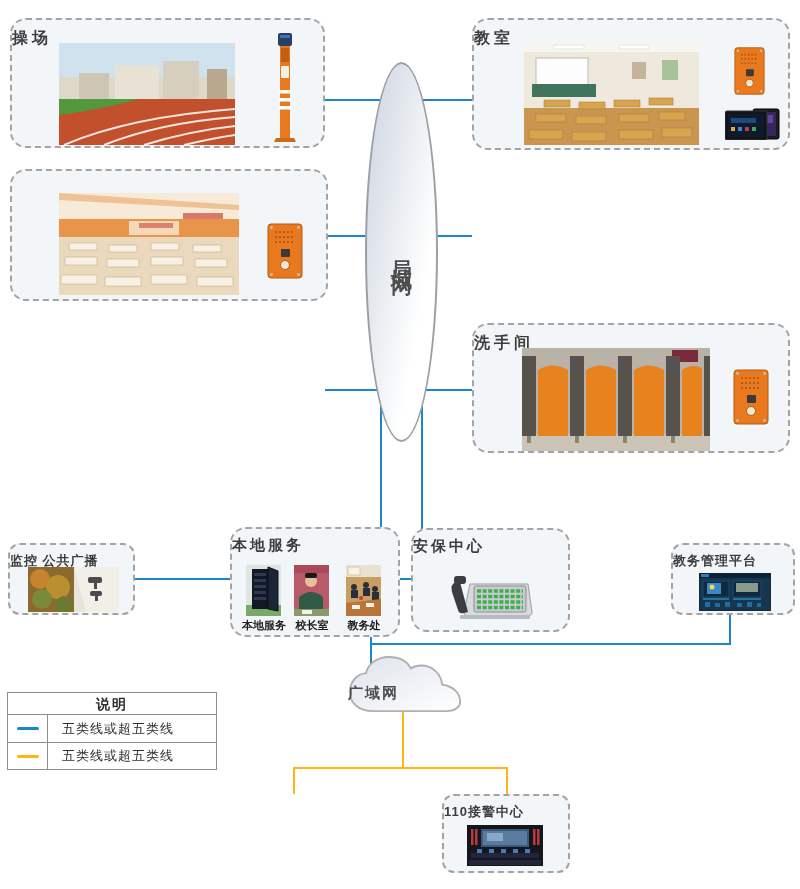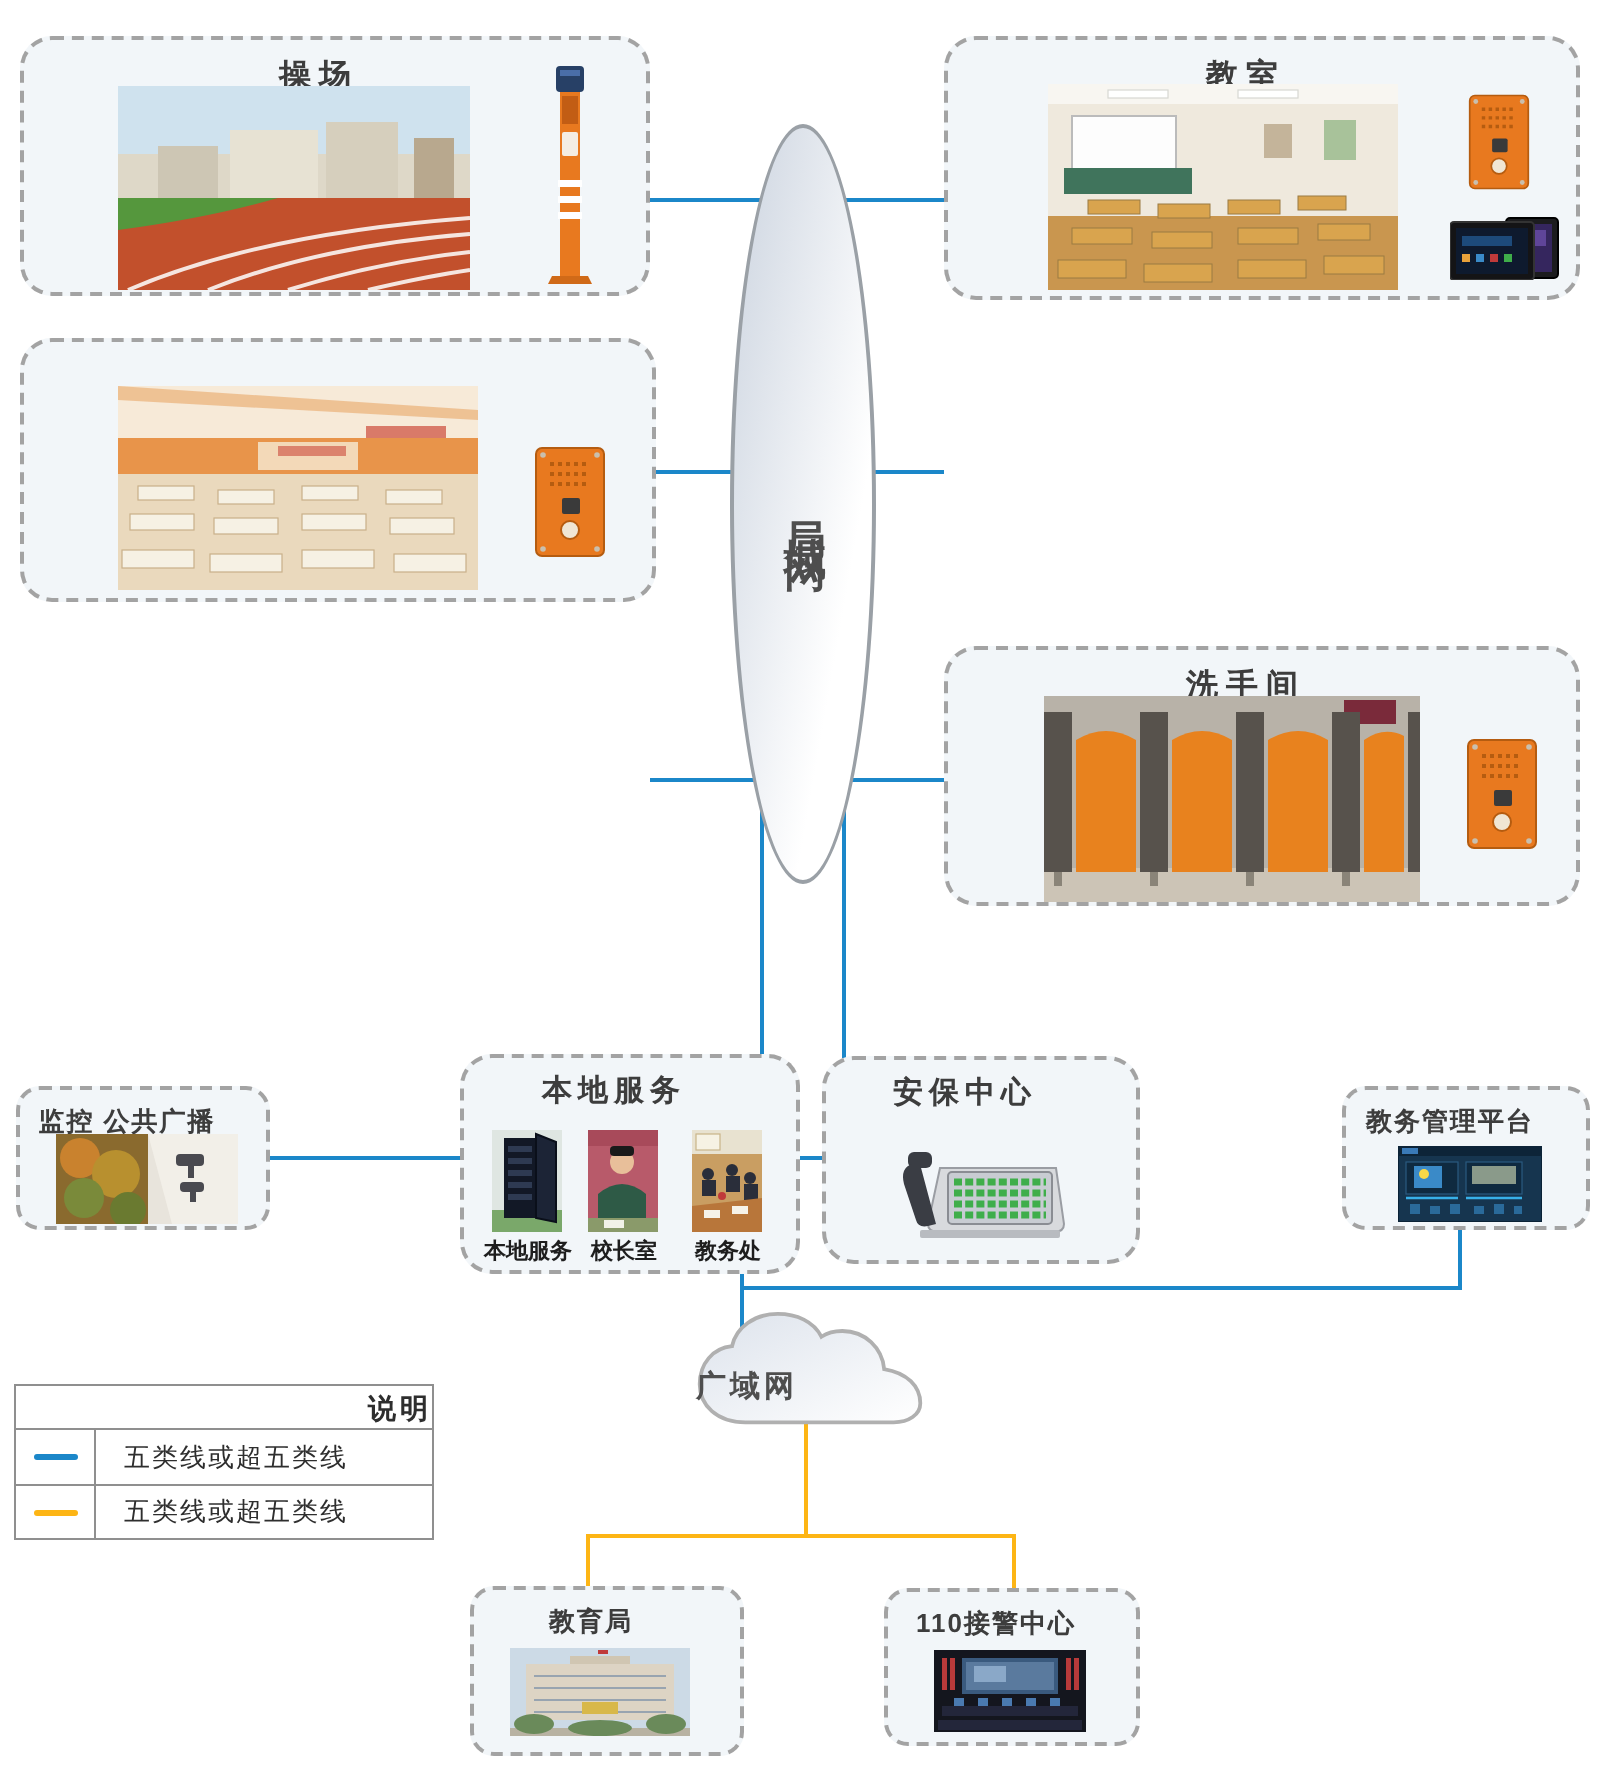--- a/index.html
+++ b/index.html
@@ -5,33 +5,33 @@
   *{margin:0;padding:0;box-sizing:border-box}
   :root{--line-blue:#1b87c9;--line-orange:#fdb515}
   html,body{background:#fff}
   body{width:800px;height:889px;position:relative;font-family:"Liberation Sans","DejaVu Sans",sans-serif;overflow:hidden}
   .stage{position:absolute;left:0;top:0;width:800px;height:889px;background:#fff}
   .line{position:absolute;background:var(--line-blue);z-index:1}
   .line.h{height:2px}
   .line.v{width:2px}
   .line.orange{background:var(--line-orange)}
   .node{position:absolute;background:#f2f6f9;border:2px dashed #a3a3a3;border-radius:16px;z-index:2}
-  .node-title{position:absolute;top:8px;left:0;right:16px;text-align:center;font-weight:bold;color:#3d3d3d;font-size:16px;letter-spacing:4px;white-space:nowrap}
+  .node-title{position:absolute;top:8px;left:0;right:16px;font-weight:bold;color:#3d3d3d;font-size:16px;letter-spacing:4px;white-space:nowrap}
   .node.small{border-radius:12px}
   .node.small .node-title{font-size:13px;letter-spacing:1px;top:7px}
   .node.mid .node-title{font-size:15px;letter-spacing:3px;top:7px}
   .abs{position:absolute}
   .caption{position:absolute;font-size:11px;font-weight:bold;color:#1e1e1e;text-align:center;white-space:nowrap}
   .ellipse{position:absolute;left:365px;top:62px;width:73px;height:380px;border:2px solid #9aa0a6;border-radius:50%;
            background:linear-gradient(100deg,#d3dae4 10%,#ffffff 72%);z-index:3;display:flex;align-items:center;justify-content:center}
   .ellipse .vtext{writing-mode:vertical-rl;text-orientation:upright;font-size:21px;font-weight:bold;color:#4e4e4e;letter-spacing:8px;margin-top:8px}
   .cloud-wrap{position:absolute;left:348px;top:656px;width:114px;height:58px;z-index:3}
   .cloud-label{position:absolute;left:348px;top:684px;width:114px;font-size:15px;font-weight:bold;color:#4e4e4e;letter-spacing:2px;z-index:4}
   .legend{position:absolute;left:7px;top:692px;width:210px;background:#fff;border:1px solid #8f8f8f;z-index:2}
-  .legend-title{height:22px;line-height:22px;text-align:right;font-weight:bold;font-size:14px;color:#2e2e2e;border-bottom:1px solid #8f8f8f;letter-spacing:2px}
+  .legend-title{height:22px;line-height:22px;text-align:center;font-weight:bold;font-size:14px;color:#2e2e2e;border-bottom:1px solid #8f8f8f;letter-spacing:2px}
   .legend-row{display:flex;height:27px;align-items:center}
   .legend-row + .legend-row{border-top:1px solid #8f8f8f}
   .legend-swatch-cell{width:40px;height:100%;display:flex;align-items:center;justify-content:center;border-right:1px solid #8f8f8f}
   .swatch{width:22px;height:3px;border-radius:2px}
   .legend-label{padding-left:14px;font-size:13px;font-weight:normal;color:#2e2e2e;letter-spacing:1px}
   svg{display:block}
 </style>
 </head>
 <body>
 
@@ -355,39 +355,20 @@
       <div class="legend-label">五类线或超五类线</div>
     </div>
     <div class="legend-row">
       <div class="legend-swatch-cell">
         <div class="swatch" style="background: rgb(253, 181, 21);"></div>
       </div>
       <div class="legend-label">五类线或超五类线</div>
     </div>
   </div>
 
-  <div class="node small" style="left:235px;top:793px;width:137px;height:85px">
-    <div class="node-title">教育局</div>
-    <svg class="abs" style="left:18px;top:29px" width="90" height="44" viewBox="0 0 90 44">
-      <rect width="90" height="44" fill="#ccdae6"></rect>
-      <rect x="30" y="4" width="30" height="10" fill="#d0c6b2"></rect>
-      <rect x="8" y="8" width="74" height="28" fill="#ddd4c4"></rect>
-      <g stroke="#7a90a8" stroke-width="1" opacity=".7" fill="none">
-        <path d="M12,14 h66 M12,20 h66 M12,26 h66 M12,32 h66"></path>
-      </g>
-      <rect x="36" y="27" width="18" height="6" fill="#d8b84a"></rect>
-      <rect y="40" width="90" height="4" fill="#b8b2a2"></rect>
-      <g fill="#6a8a5a">
-          <ellipse cx="12" cy="38" rx="10" ry="5"></ellipse>
-          <ellipse cx="78" cy="38" rx="10" ry="5"></ellipse>
-          <ellipse cx="45" cy="40" rx="16" ry="4"></ellipse>
-        </g>
-      <path d="M44,4 v-3 h5 v2 h-5" fill="#c03a3a"></path>
-    </svg>
-  </div>
 
   <div class="node small" style="left:442px;top:794px;width:128px;height:79px">
     <div class="node-title">110接警中心</div>
     <svg class="abs" style="left:23px;top:29px" width="76" height="41" viewBox="0 0 76 41">
       <rect width="76" height="41" fill="#14161e"></rect>
       <rect x="14" y="4" width="48" height="18" fill="#3a5a7e"></rect>
       <rect x="16" y="6" width="44" height="14" fill="#5a7a9e"></rect>
       <rect x="20" y="8" width="16" height="8" fill="#8aa8c8"></rect>
       <g fill="#b83a3a">
         <rect x="4" y="4" width="2.5" height="16"></rect>

